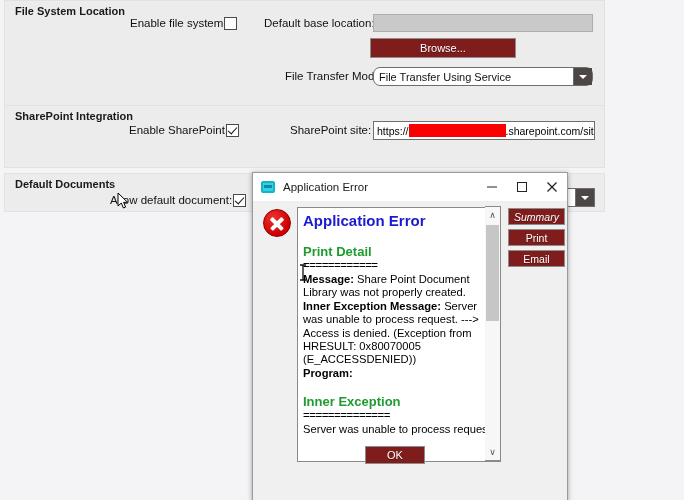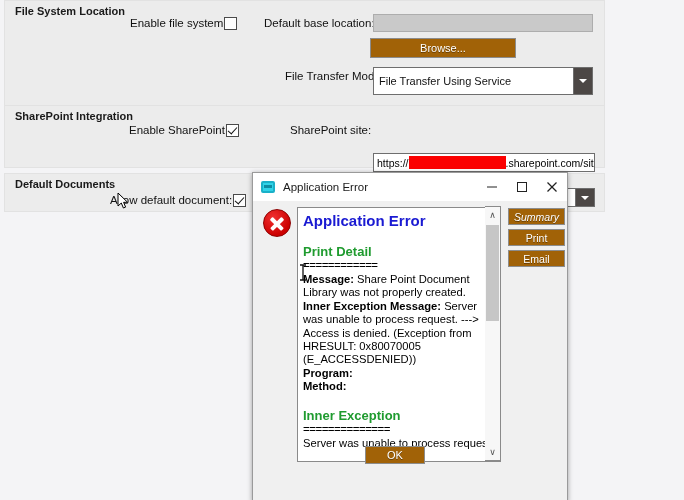--- a/index.html
+++ b/index.html
@@ -70,33 +70,32 @@
     position: absolute;
     background: #ffffff;
     border: 1px solid #6e6e6e;
     box-sizing: border-box;
     display: flex;
     align-items: center;
     font-size: 10.5px;
     color: #000;
     overflow: hidden;
     white-space: nowrap;
-    margin-top: 32px;
   }
   .redact {
     display: inline-block;
     background: #fb0000;
     height: 13px;
     flex: 0 0 auto;
   }
 
   
   .dbtn {
     position: absolute;
-    background: #a16207;
+    background: #7f1d1d;
     border: 1px solid #8c8c8c;
     box-sizing: border-box;
     color: #ffffff;
     font-size: 11px;
     display: flex;
     align-items: center;
     justify-content: center;
     text-shadow: 0 1px 0 rgba(0,0,0,.4);
     cursor: default;
   }
@@ -299,21 +298,21 @@
 
   <div class="fld-label" style="left:130px; top:17px; width:90px;">Enable file system:</div>
   <div class="cbox" style="left:224px; top:17px;"></div>
 
   <div class="fld-label" style="left:264px; top:17px; width:106px;">Default base location:</div>
   <div class="txtbox" style="left:373px; top:14px; width:220px; height:18px;"></div>
 
   <div class="dbtn" style="left:370px; top:38px; width:146px; height:20px;">Browse...</div>
 
   <div class="fld-label" style="left:284px; top:70px; width:100px;">File Transfer Mode:</div>
-  <div class="combo" style="left:373px; top:67px; width:220px; height:28px;">
+  <div class="combo" style="left:373px; top:67px; width:220px; height:19px;border-radius:7px;">
     <div class="ctext">File Transfer Using Service</div>
     <div class="combo-arrow">
         <i></i>
       </div>
   </div>
 
   <div class="panel" style="left:4px; top:105px; width:601px; height:63px;">
     <div class="panel-title">SharePoint Integration</div>
   </div>
 
@@ -378,23 +377,20 @@
       <div class="rule">============</div>
       <div>
         <b>Message:</b><span> Share Point Document Library was not properly created.</span>
       </div>
       <div>
         <b>Inner Exception Message:</b><span> Server was unable to process request. ---&gt; Access is denied. (Exception from HRESULT: 0x80070005 (E_ACCESSDENIED))</span>
       </div>
       <div>
         <b>Program:</b>
       </div>
-      <div>
-        <b>Method:</b>
-      </div>
       <div class="gap"></div>
       <div class="h2">Inner Exception</div>
       <div class="rule">==============</div>
       <div>Server was unable to process request.</div>
     </div>
 
     <svg class="cursor-ibeam" style="left:46px; top:91px;" viewBox="0 0 9 17">
       <path d="M1,1 H7 M4,1 V16 M1,16 H7" stroke="#111" stroke-width="1.3" fill="none"></path>
     </svg>
   </div>

